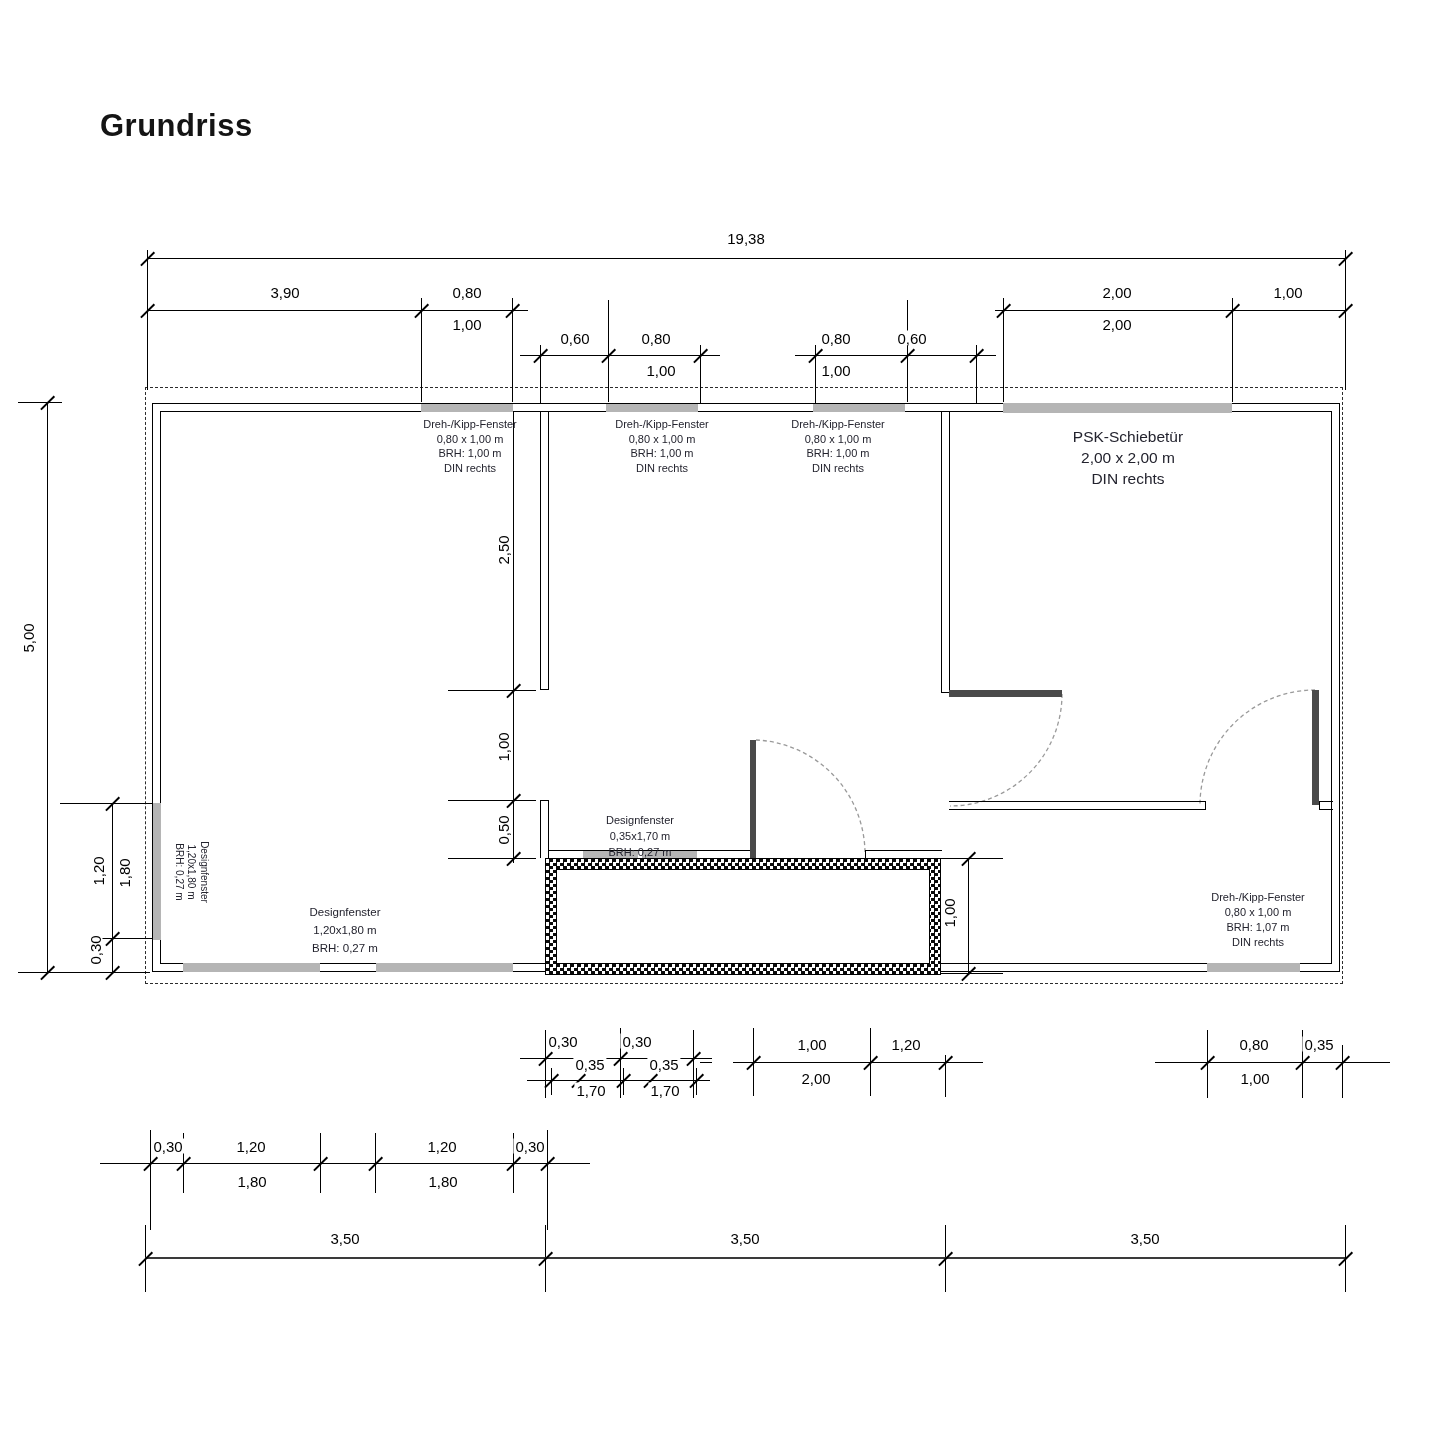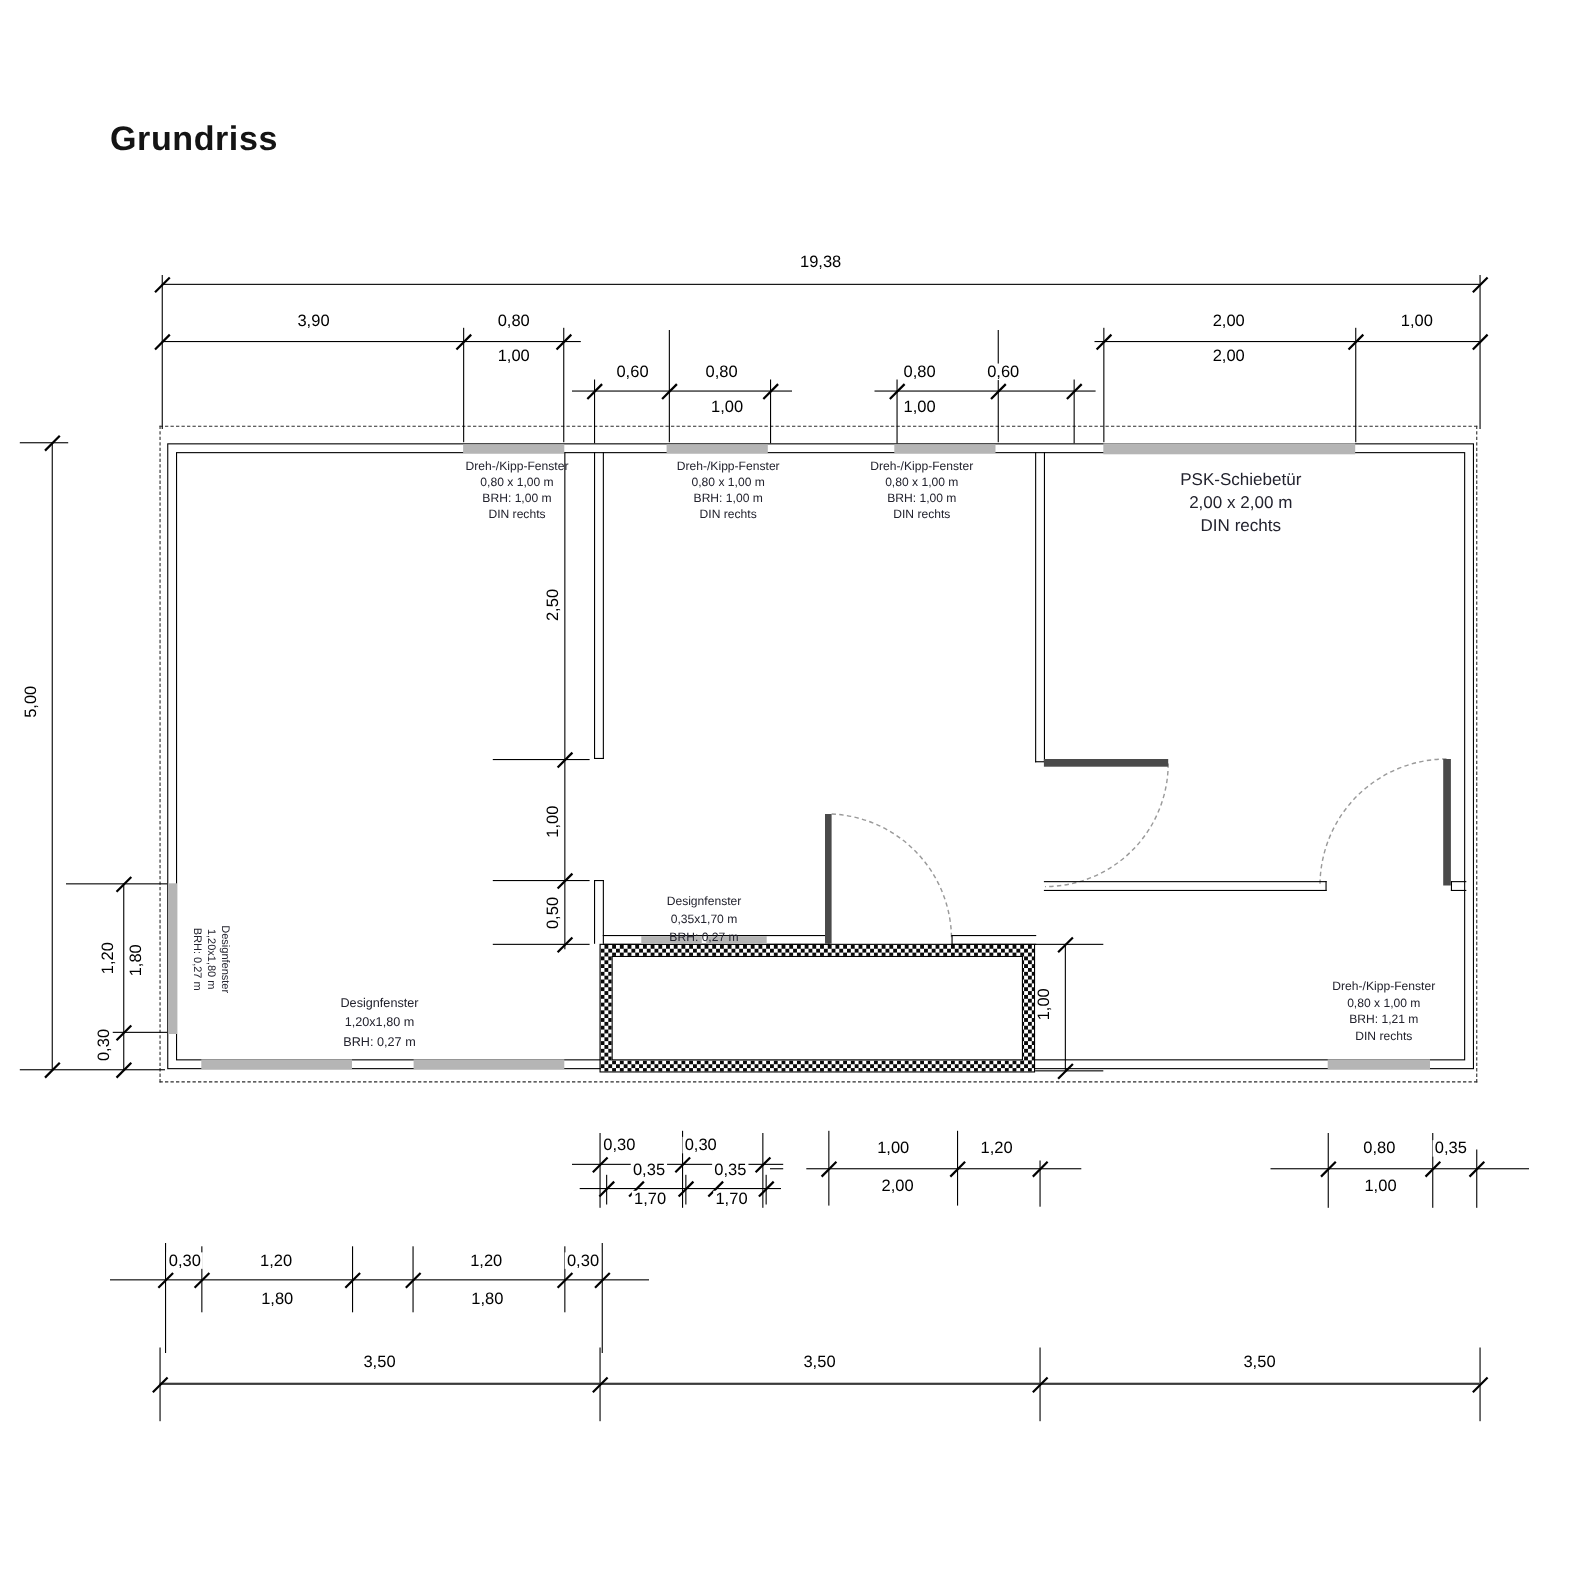--- a/index.html
+++ b/index.html
@@ -267,17 +267,17 @@
         <span>BRH: 0,27 m</span>
       </div>
       <div class="ann" style="left: 640px; top: 812px; font-size: 11px; line-height: 16px;">
         <span>Designfenster</span>
         <span>0,35x1,70 m</span>
         <span>BRH: 0,27 m</span>
       </div>
       <div class="ann" style="left: 1258px; top: 890px; font-size: 11px; line-height: 15px;">
         <span>Dreh-/Kipp-Fenster</span>
         <span>0,80 x 1,00 m</span>
-        <span>BRH: 1,21 m</span>
+        <span>BRH: 1,07 m</span>
         <span>DIN rechts</span>
       </div>
     </div>
 </div>
 
 </body></html>

